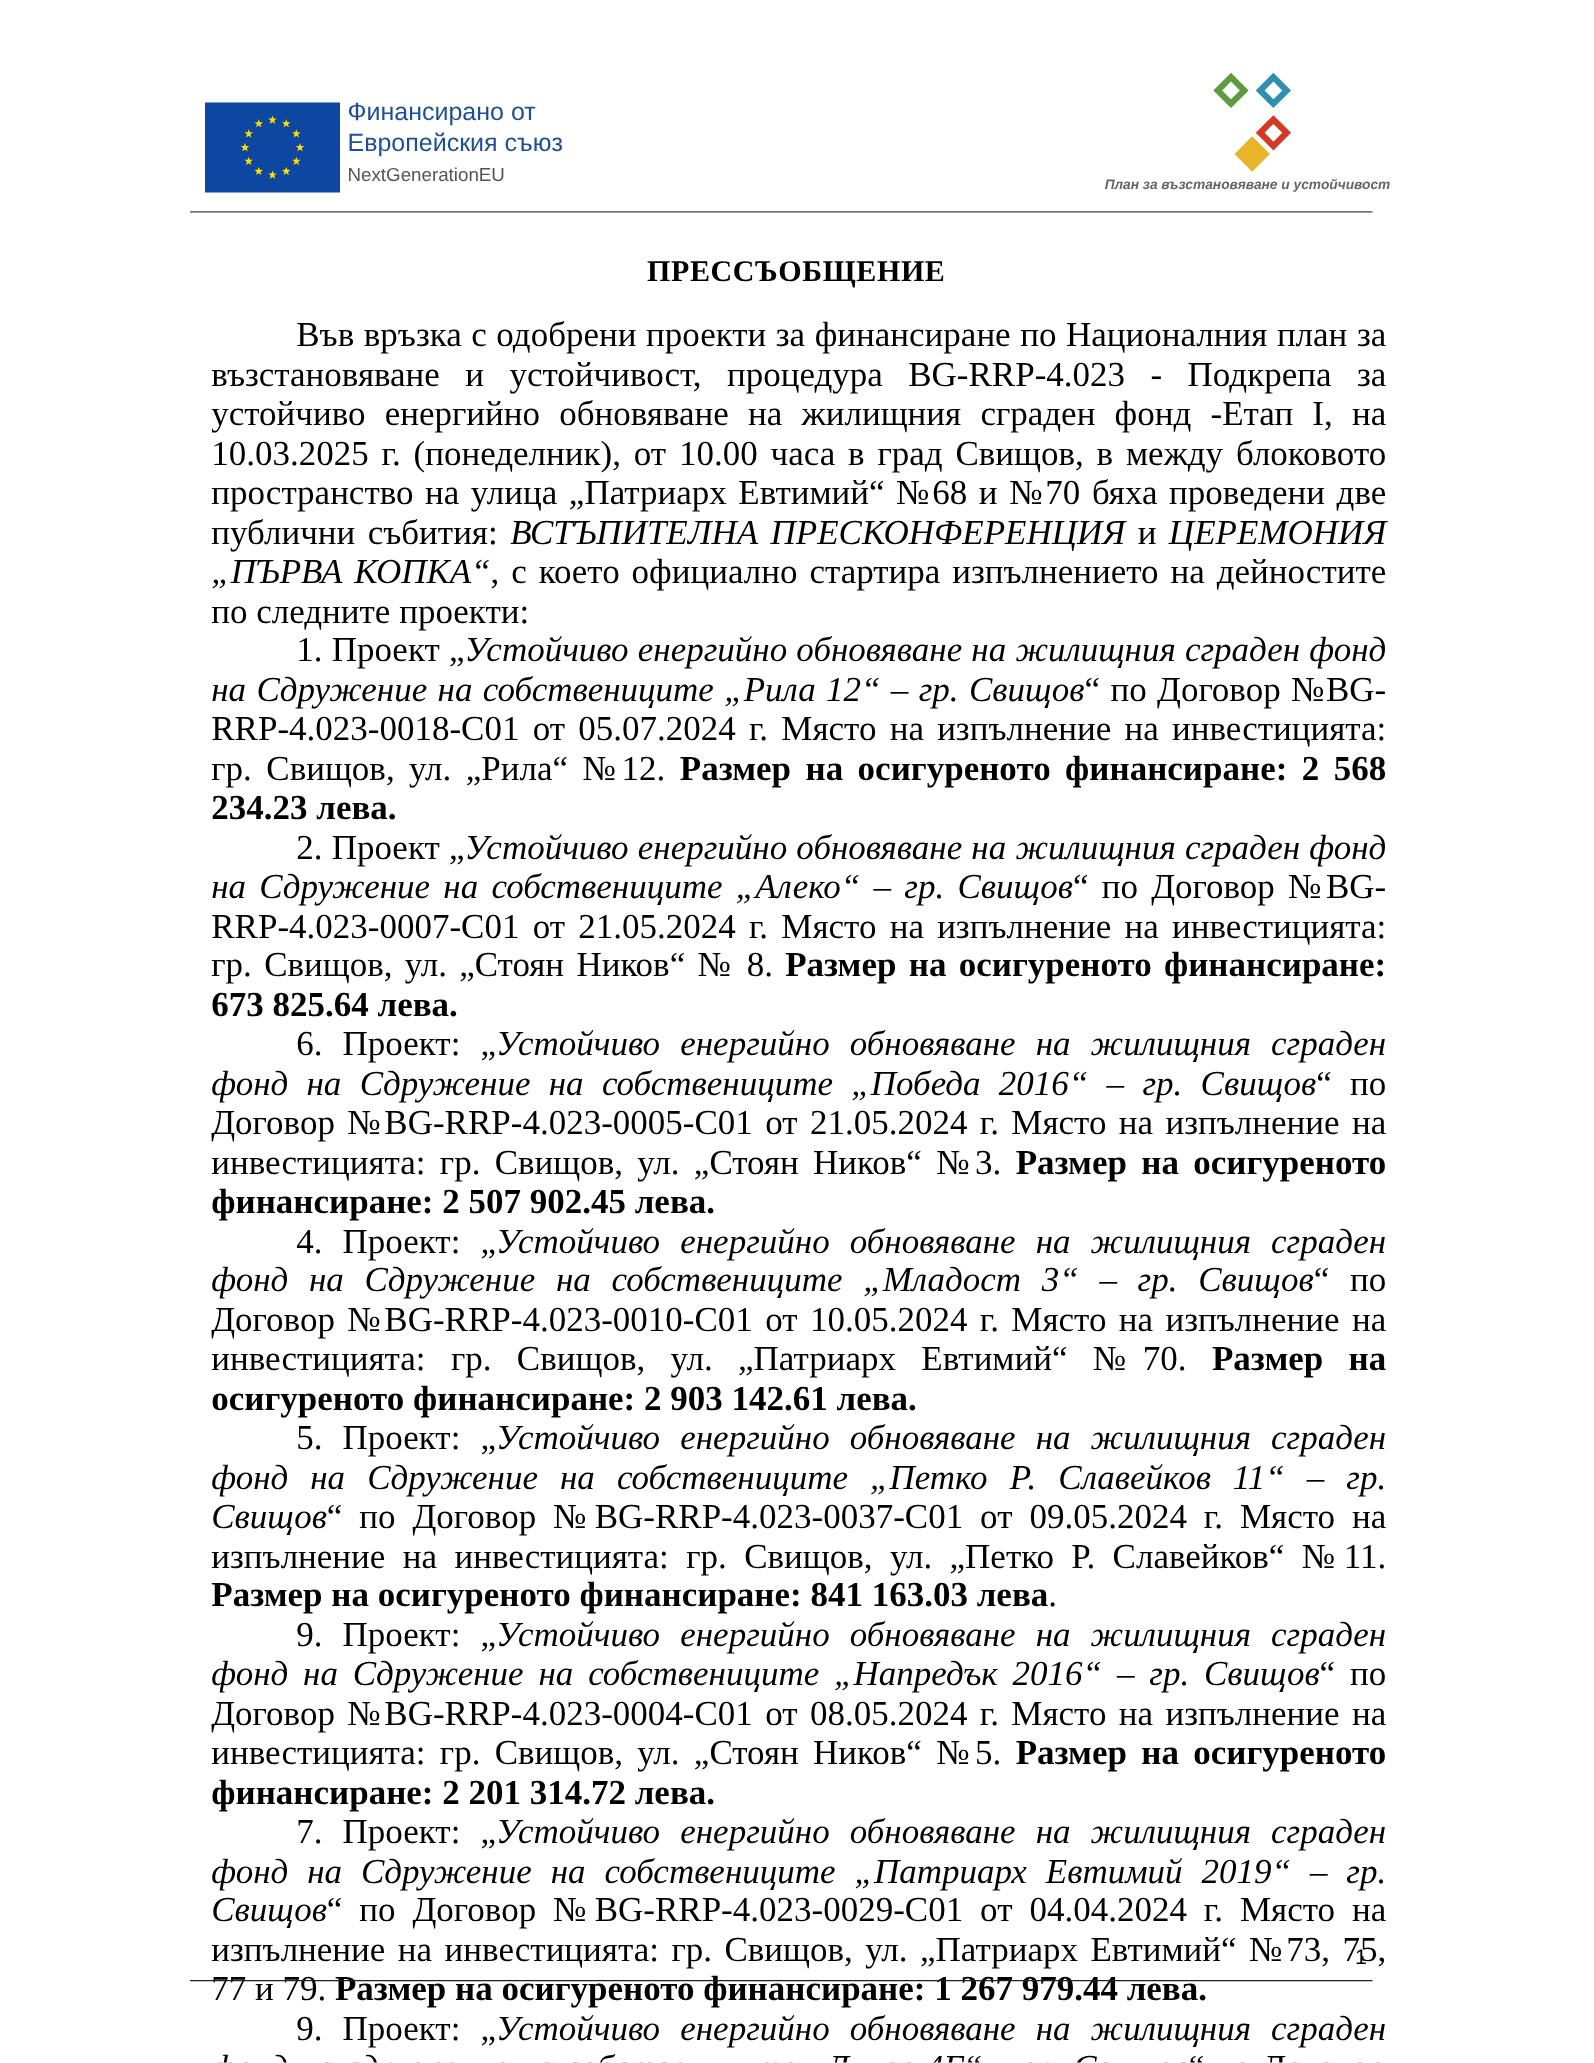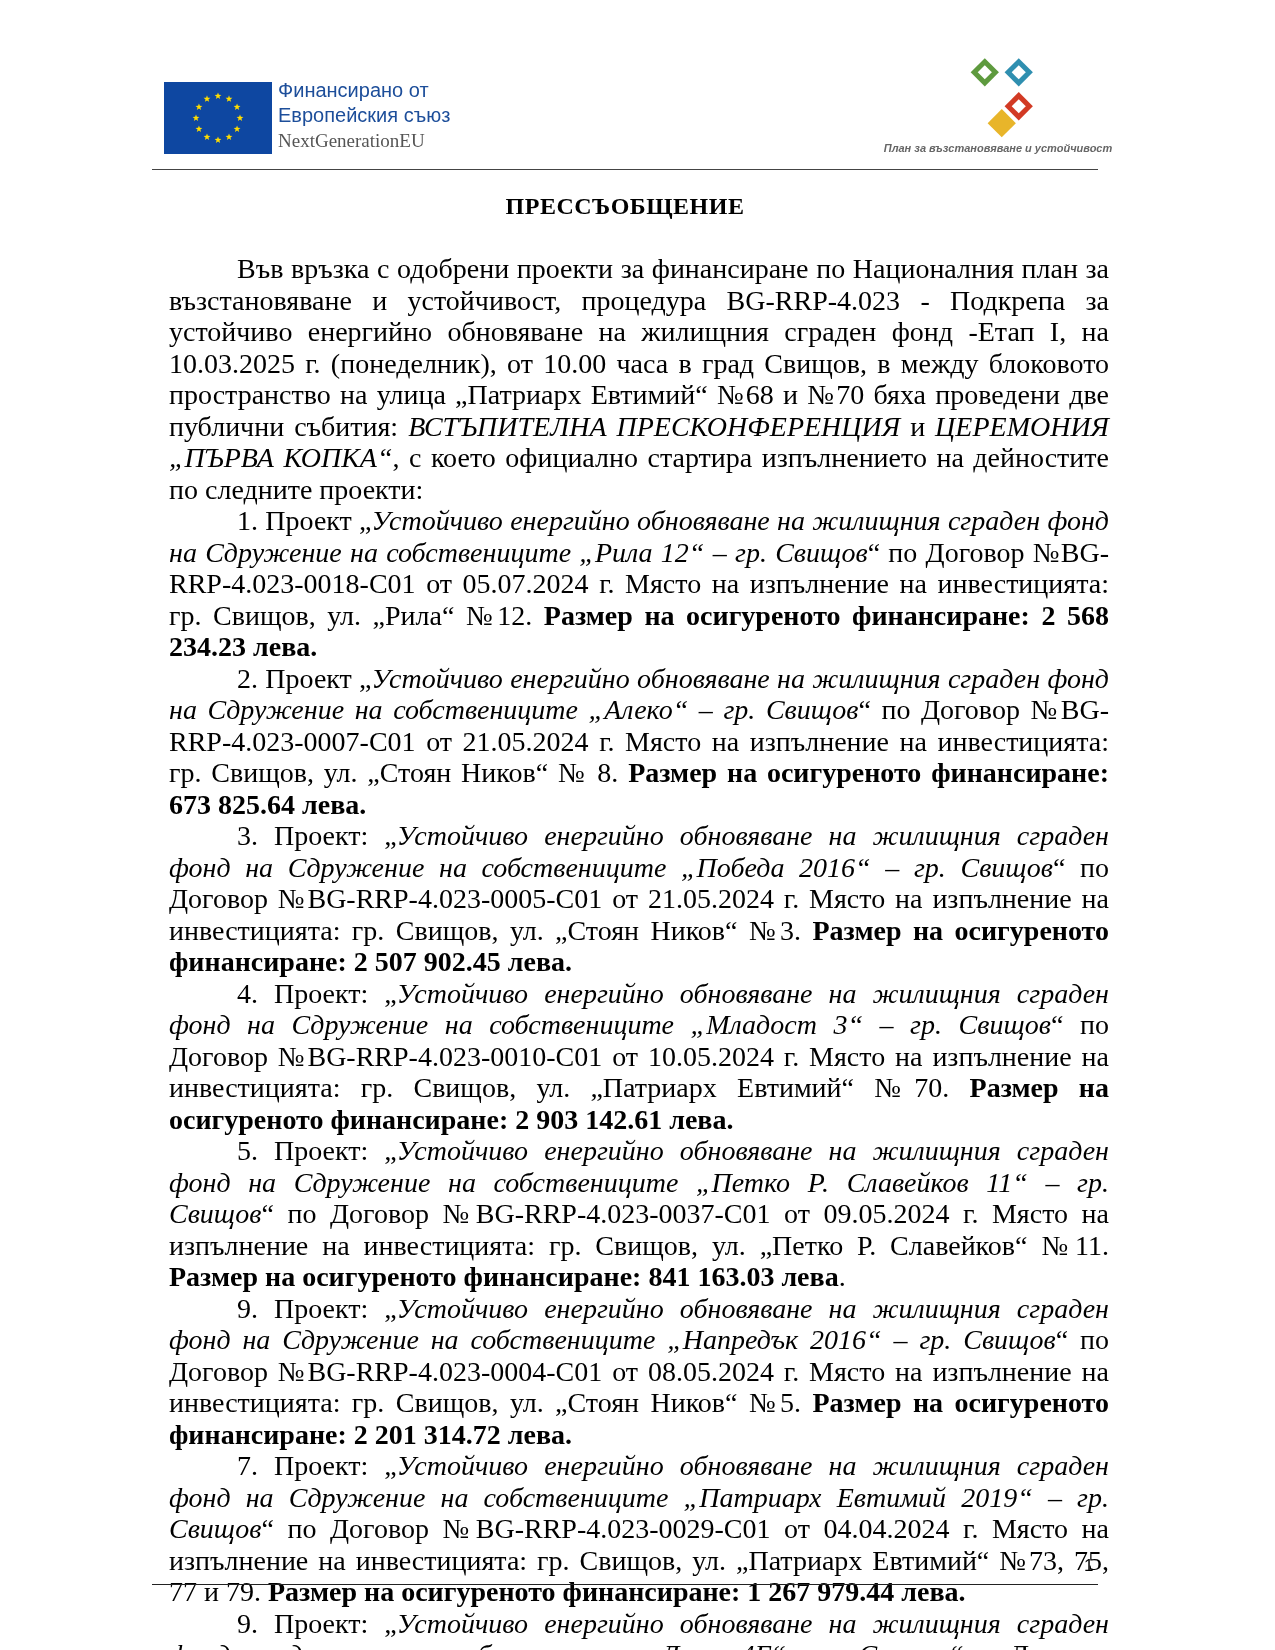--- a/index.html
+++ b/index.html
@@ -2,21 +2,21 @@
 <html><head>
 <meta charset="utf-8">
 <style>
   html, body { margin:0; padding:0; background:#ffffff; }
   body { width:1275px; height:1650px; position:relative; overflow:hidden; font-family:"Liberation Serif", serif; color:#000; }
   .header { position:absolute; left:152px; top:0; width:946px; height:170px; }
   .eu-flag { position:absolute; left:12px; top:82px; width:108px; height:72px; background:#0e47a1; }
   .eu-flag svg { width:100%; height:100%; display:block; }
   .eu-text { position:absolute; left:126px; top:78px; font-family:"Liberation Sans", sans-serif; }
   .eu-line1, .eu-line2 { color:#1d4e9a; font-weight:normal; font-size:20px; line-height:25px; }
-  .eu-line3 { color:#555; font-size:19px; line-height:26px;font-family:Liberation Serif, serif; }
+  .eu-line3 { color:#555; font-size:15px; line-height:26px; }
   .plan-logo { position:absolute; left:716px; top:52px; width:260px; height:110px; }
   .plan-logo svg { position:absolute; left:88px; top:0; width:100px; height:100px; }
   .plan-caption { position:absolute; left:0; top:90px; width:260px; text-align:center; font-family:"Liberation Sans", sans-serif; font-weight:bold; font-size:11px; color:#666;font-style:italic; }
   .rule-top { position:absolute; left:152px; top:169px; width:946px; height:0; border-top:1.5px solid #444; }
   .title { position:absolute; left:152px; top:193px; width:946px; text-align:center; font-weight:bold; font-size:24px; letter-spacing:0.5px; }
   .body { position:absolute; left:169px; top:253px; width:940px; font-size:28px; line-height:31.5px; text-align:justify; }
   .body p { margin:0; text-indent:68px; }
   .body i { font-style:italic; }
   .body b { font-weight:bold; }
   .page-num { position:absolute; left:1084px; top:1556px; font-family:"Liberation Sans", sans-serif; font-size:17px; }
@@ -58,30 +58,30 @@
         <rect x="57" y="39" width="10" height="10" fill="#fff"></rect>
         <rect x="9" y="39" width="10" height="10" fill="#fff"></rect>
         <rect x="57" y="63" width="10" height="10" fill="#fff" transform="translate(-24,0)"></rect>
       </g>
     </svg>
     <div class="plan-caption">План за възстановяване и устойчивост</div>
   </div>
 </div>
 <div class="rule-top"></div>
 
-<h1 class="title" style="margin:0;">ПРЕССЪОБЩЕНИЕ</h1>
+<h1 class="title" style="margin:12px;">ПРЕССЪОБЩЕНИЕ</h1>
 
 <div class="body">
   <p><span>Във връзка с одобрени проекти за финансиране по Националния план за възстановяване и устойчивост, процедура BG-RRP-4.023 - Подкрепа за устойчиво енергийно обновяване на жилищния сграден фонд -Етап I, на 10.03.2025 г. (понеделник), от 10.00 часа в град Свищов, в между блоковото пространство на улица „Патриарх Евтимий“ №68 и №70 бяха проведени две публични събития: </span><i>ВСТЪПИТЕЛНА ПРЕСКОНФЕРЕНЦИЯ</i><span> и </span><i>ЦЕРЕМОНИЯ „ПЪРВА КОПКА“</i><span>, с което официално стартира изпълнението на дейностите по следните проекти:</span></p>
 
   <p><span>1. Проект „</span><i>Устойчиво енергийно обновяване на жилищния сграден фонд на Сдружение на собствениците „Рила 12“ – гр. Свищов</i><span>“ по Договор №BG-RRP-4.023-0018-C01 от 05.07.2024 г. Място на изпълнение на инвестицията: гр. Свищов, ул. „Рила“ №12. </span><b>Размер на осигуреното финансиране: 2 568 234.23 лева.</b><span></span></p>
 
   <p><span>2. Проект „</span><i>Устойчиво енергийно обновяване на жилищния сграден фонд на Сдружение на собствениците „Алеко“ – гр. Свищов</i><span>“ по Договор №BG-RRP-4.023-0007-C01 от 21.05.2024 г.  Място на изпълнение на инвестицията: гр. Свищов, ул. „Стоян Ников“ № 8. </span><b>Размер на осигуреното финансиране: 673 825.64 лева.</b><span></span></p>
 
-  <p><span>3. Проект: „</span><i>Устойчиво енергийно обновяване на жилищния сграден фонд на Сдружение на собствениците „Победа 2016“ – гр. Свищов</i><span>“ по Договор №BG-RRP-4.023-0005-C01 от 21.05.2024 г.  Място на изпълнение на инвестицията: гр. Свищов, ул. „Стоян Ников“ №3. </span><b>Размер на осигуреното финансиране: 2 507 902.45 лева.</b><span></span></p>
+  <p><span>6. Проект: „</span><i>Устойчиво енергийно обновяване на жилищния сграден фонд на Сдружение на собствениците „Победа 2016“ – гр. Свищов</i><span>“ по Договор №BG-RRP-4.023-0005-C01 от 21.05.2024 г.  Място на изпълнение на инвестицията: гр. Свищов, ул. „Стоян Ников“ №3. </span><b>Размер на осигуреното финансиране: 2 507 902.45 лева.</b><span></span></p>
 
   <p><span>4. Проект: „</span><i>Устойчиво енергийно обновяване на жилищния сграден фонд на Сдружение на собствениците „Младост 3“ – гр. Свищов</i><span>“ по Договор №BG-RRP-4.023-0010-C01 от 10.05.2024 г.  Място на изпълнение на инвестицията: гр. Свищов, ул. „Патриарх Евтимий“ №70. </span><b>Размер на осигуреното финансиране: 2 903 142.61 лева.</b><span></span></p>
 
   <p><span>5. Проект: „</span><i>Устойчиво енергийно обновяване на жилищния сграден фонд на Сдружение на собствениците „Петко Р. Славейков 11“ – гр. Свищов</i><span>“ по Договор №BG-RRP-4.023-0037-C01 от 09.05.2024 г. Място на изпълнение на инвестицията: гр. Свищов, ул. „Петко Р. Славейков“ №11. </span><b>Размер на осигуреното финансиране: 841 163.03 лева</b><span>.</span></p>
 
   <p><span>9. Проект: „</span><i>Устойчиво енергийно обновяване на жилищния сграден фонд на Сдружение на собствениците „Напредък 2016“ – гр. Свищов</i><span>“ по Договор №BG-RRP-4.023-0004-C01 от 08.05.2024 г. Място на изпълнение на инвестицията: гр. Свищов,  ул. „Стоян Ников“ №5. </span><b>Размер на осигуреното финансиране: 2 201 314.72 лева.</b><span></span></p>
 
   <p><span>7. Проект: „</span><i>Устойчиво енергийно обновяване на жилищния сграден фонд на Сдружение на собствениците „Патриарх Евтимий 2019“ – гр. Свищов</i><span>“ по Договор №BG-RRP-4.023-0029-C01 от 04.04.2024 г. Място на изпълнение на инвестицията: гр. Свищов, ул. „Патриарх Евтимий“ №73, 75, 77 и 79. </span><b>Размер на осигуреното финансиране: 1 267 979.44 лева.</b><span></span></p>
 
   <p><span>9. Проект: „</span><i>Устойчиво енергийно обновяване на жилищния сграден фонд на сдружение на собствениците „Дунав 4Г“ – гр. Свищов</i><span>“ по Договор №BG-RRP-4.023-0030-</span><b></b><span></span></p>

